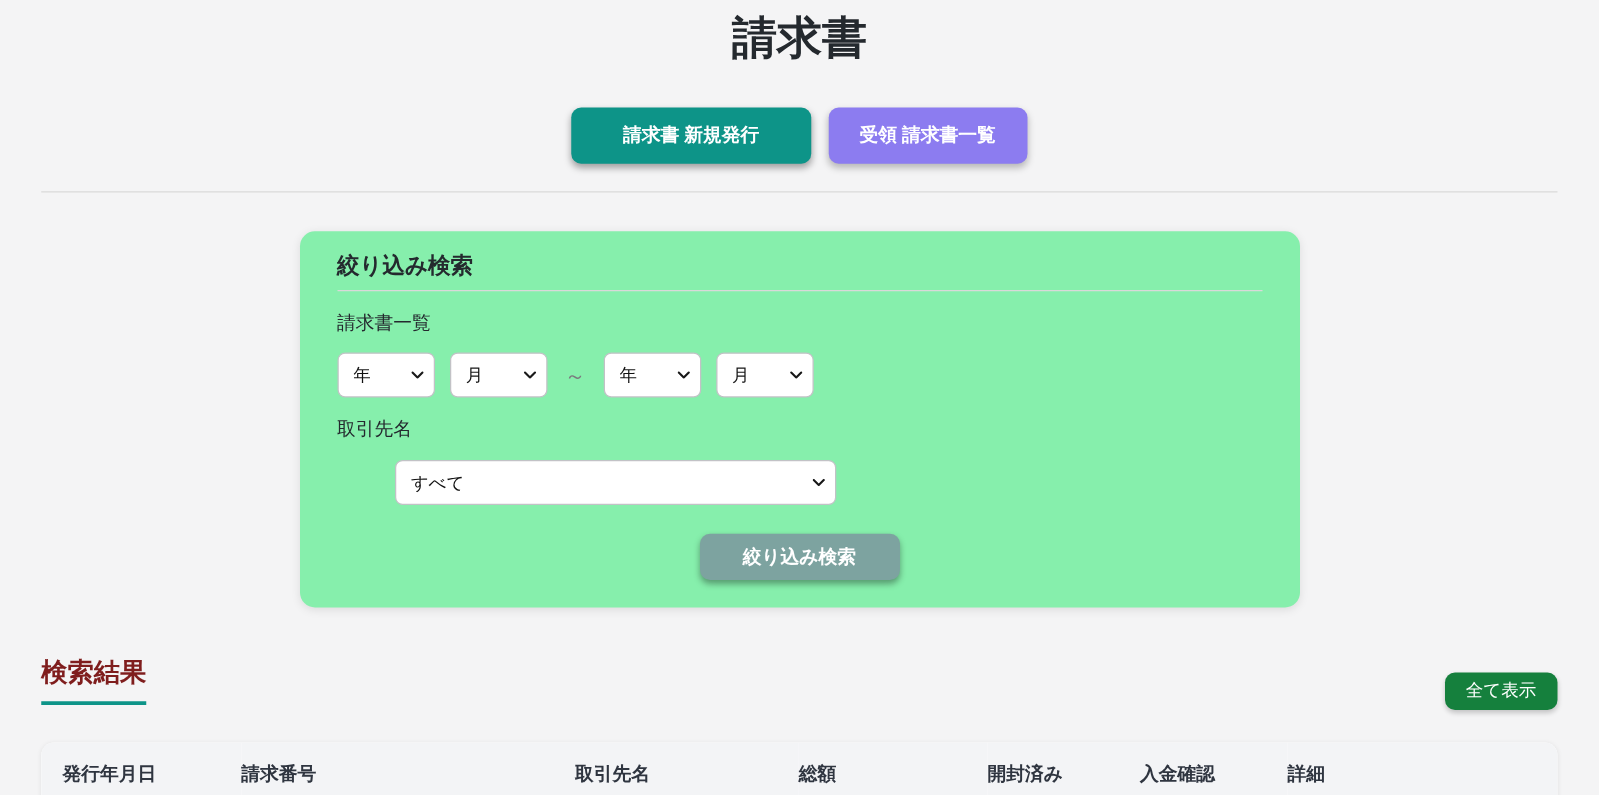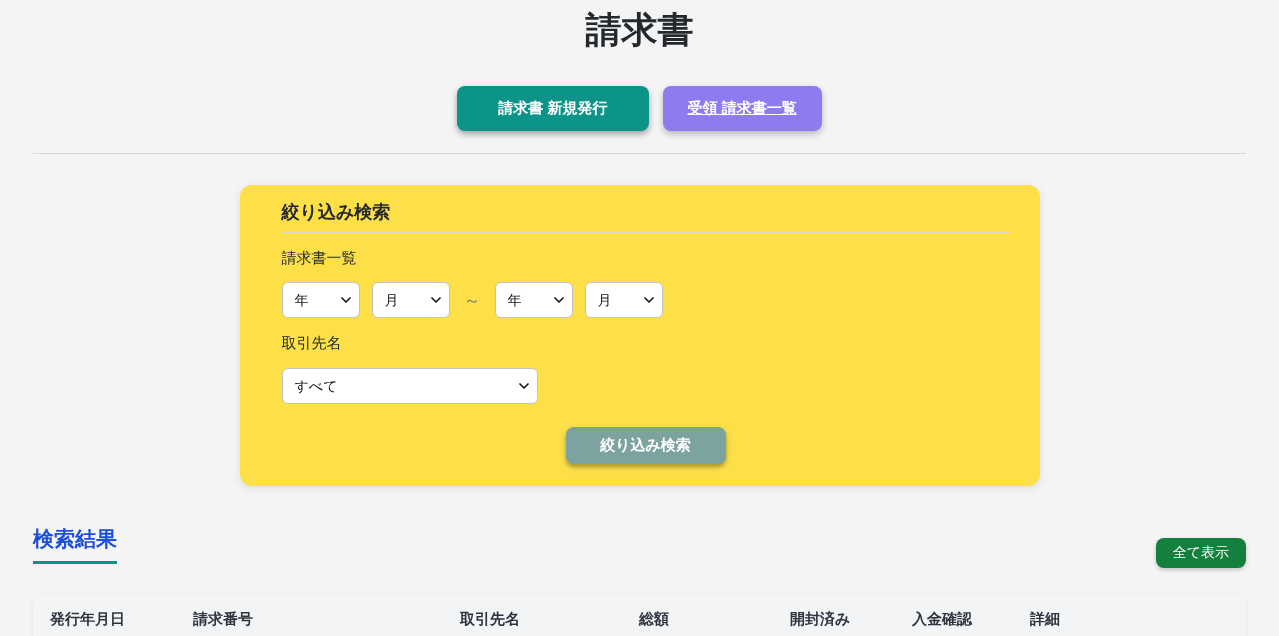--- a/index.html
+++ b/index.html
@@ -39,37 +39,36 @@
     padding: 13px 41px;
     border-radius: 8px;
     box-shadow: 0 3px 6px rgba(0,0,0,0.35);
   }
   .btn-received {
     background: #8c7cf0;
     font-size: 15px;
     padding: 13px 25px;
     border-radius: 8px;
     box-shadow: 0 3px 6px rgba(0,0,0,0.25);
-    text-decoration: underline;
   }
 
   .rule {
     border: none;
     border-top: 1px solid #d9d9d9;
     margin: 22px 33px 0 33px;
   }
 
   
   .filter-card {
     width: 800px;
     margin: 31px auto 0 auto;
-    background: #fde047;
+    background: #86efac;
     border-radius: 12px;
     box-shadow: 0 2px 8px rgba(0,0,0,0.10);
-    padding: 16px 30px 12px 42px;
+    padding: 16px 30px 12px 30px;
   }
   .filter-title {
     font-size: 18px;
     font-weight: bold;
     line-height: 22px;
     color: #24292e;
     padding-bottom: 9px;
     border-bottom: 1px solid #d9d9d9;
   }
   .field-label {
@@ -99,41 +98,41 @@
   }
   .select-wrap .chev {
     position: absolute;
     right: 9px;
     top: 50%;
     transform: translateY(-50%);
     pointer-events: none;
     line-height: 0;
   }
   .sel-sm select { width: 78px; }
-  .sel-lg select { width: 256px; }
+  .sel-lg select { width: 353px; margin-left: 46px; }
   .wave-sep { font-size: 17px; color: #7a7a7e; margin: 0 2px; }
   .client-row { margin-top: 15px; }
   .submit-row { text-align: center; margin-top: 23px; padding-bottom: 10px; }
   .btn-filter-submit {
     background: #7da3a0;
     font-size: 15px;
     width: 160px;
     height: 37px;
     border-radius: 8px;
     box-shadow: 0 3px 5px rgba(0,0,0,0.35);
   }
 
   
   .results { margin: 40px 33px 0 33px; position: relative; }
   .results-title {
     display: inline-block;
     font-size: 21px;
     font-weight: bold;
     line-height: 26px;
-    color: #1d4ed8;
+    color: #7f1d1d;
     padding-bottom: 9px;
     border-bottom: 3px solid #0d9488;
   }
   .btn-show-all {
     position: absolute;
     top: 12px;
     right: 0;
     background: #15803d;
     font-size: 14px;
     font-weight: normal;

